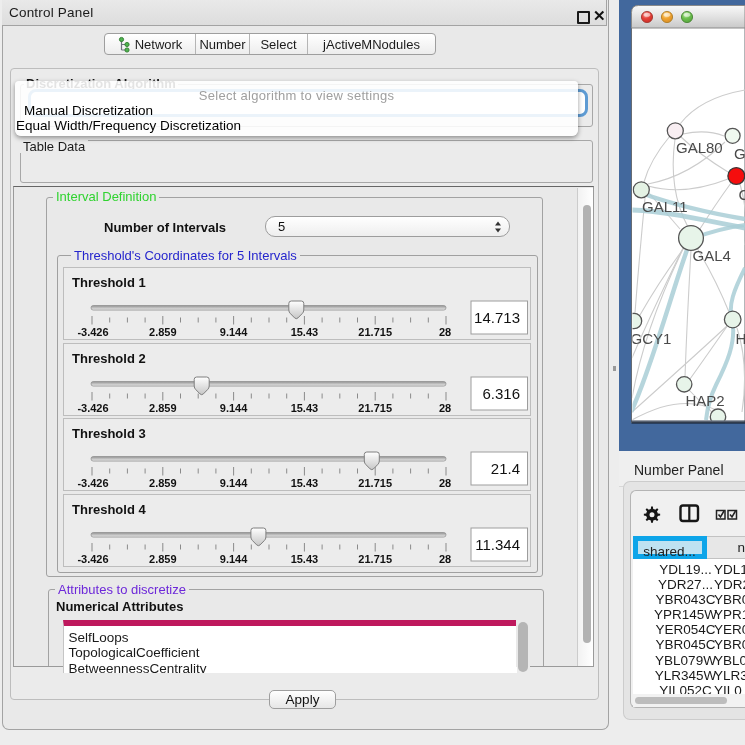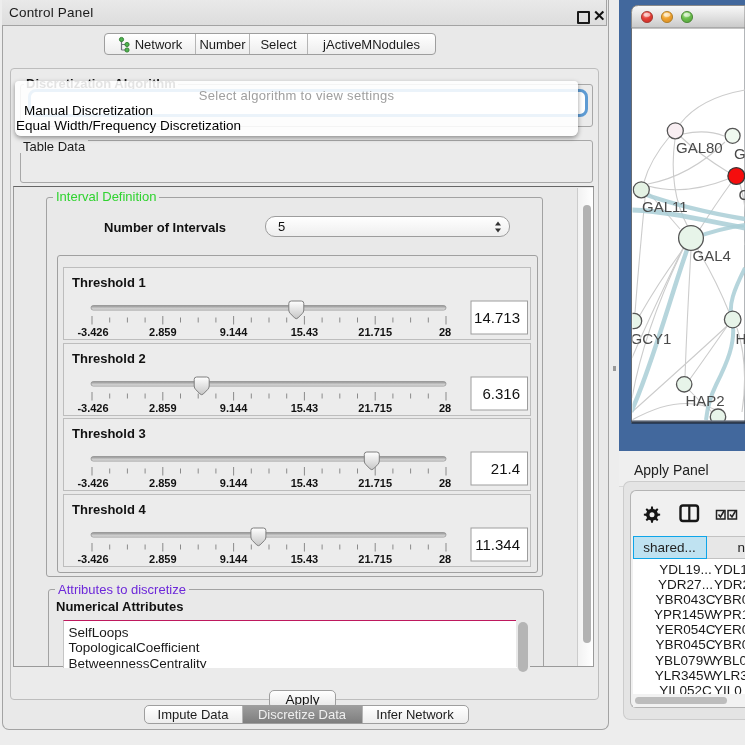--- a/index.html
+++ b/index.html
@@ -66,20 +66,21 @@
 <div class="abs" style="left:104px;top:220px;font-size:13px;font-weight:bold;color:#111;">Number of Intervals</div>
 <div class="combo" style="left:265px;top:216px;width:243px;height:19px;font-size:13px;">
   <div class="ctext" style="left:12px;top:2px;">5</div>
   <svg class="carr" viewBox="0 0 8 12">
         <path d="M4 0.5 L7 4.5 H1 Z" fill="#333"></path>
         <path d="M4 11.5 L1 7.5 H7 Z" fill="#333"></path>
       </svg>
 </div>
 
 <div class="grp" style="left:57px;top:255px;width:479px;height:316px;border-color:#a0a0a0;"></div>
+<div class="gtitle" style="left:71px;top:249px;color:#2525cd;">Threshold's Coordinates for 5 Intervals</div>
 
 <svg class="abs" style="left:63px;top:267px;background:#ececec;border:1px solid #bdbdbd;box-sizing:border-box;" width="468" height="73">
 <defs>
 <linearGradient id="tg" x1="0" y1="0" x2="0" y2="1">
           <stop offset="0" stop-color="#8f8f8f"></stop>
           <stop offset="0.5" stop-color="#c2c2c2"></stop>
           <stop offset="1" stop-color="#e8e8e8"></stop>
         </linearGradient>
 <linearGradient id="thg" x1="0" y1="0" x2="0" y2="1">
           <stop offset="0" stop-color="#ffffff"></stop>
@@ -247,33 +248,28 @@
       </g>
 <rect x="407" y="33" width="56.5" height="33" fill="#ffffff" stroke="#9d9d9d" stroke-width="1"></rect>
 <text x="456" y="54.5" font-size="15" fill="#111" text-anchor="end">11.344</text>
 </svg>
 
 <div class="abs" style="left:13px;top:188px;width:563px;height:478px;overflow:hidden;pointer-events:none;">
   <div class="grp" style="left:35px;top:400.5px;width:494px;height:120px;border-color:#a2a2a2;"></div>
 </div>
 <div class="gtitle" style="left:55px;top:582.5px;color:#6d28d9;">Attributes to discretize</div>
 <div class="abs" style="left:56px;top:599px;font-size:13px;font-weight:bold;color:#111;">Numerical Attributes</div>
-<div class="abs" style="left:62.5px;top:619.5px;width:453px;height:47.5px;background:#ffffff;border-top:1px solid #be185d;border-left:1px solid #c5c5c5;font-size:13.5px;color:#1a1a1a;overflow:hidden;">
+<div class="abs" style="left:62.5px;top:619.5px;width:453px;height:47.5px;background:#ffffff;border-top:6px solid #be185d;border-left:1px solid #c5c5c5;font-size:13.5px;color:#1a1a1a;overflow:hidden;">
   <div style="padding:4px 0 0 5px;line-height:15.6px;">SelfLoops<br>TopologicalCoefficient<br>BetweennessCentrality</div>
 </div>
 <div class="abs" style="left:515.5px;top:619.5px;width:14px;height:47.5px;background:#e9e9e9;"></div>
 <div class="abs" style="left:517.5px;top:621.5px;width:10px;height:50px;background:#b5b5b5;border-radius:5px;"></div>
 
 <div class="abs" style="left:269px;top:672.5px;width:65px;height:17px;background:linear-gradient(#ffffff,#e6e6e6);border:1px solid #9e9e9e;border-radius:5px;font-size:13.5px;color:#111;text-align:center;line-height:17px;margin-top:17px;">Apply</div>
 
-<div class="seg" style="left:143.5px;top:704.5px;height:17px;border-radius:5px;">
-  <div style="width:97px;">Impute Data</div>
-  <div class="sel" style="width:119px;">Discretize Data</div>
-  <div style="width:105px;">Infer Network</div>
-</div>
 
 <div class="abs" style="left:619px;top:0;width:126px;height:451px;background:#42689d;"></div>
 
 <svg class="abs" style="left:619px;top:0;" width="126" height="451" viewBox="619 0 126 451">
 <defs>
 <linearGradient id="tbar" x1="0" y1="0" x2="0" y2="1">
           <stop offset="0" stop-color="#f9f9f9"></stop>
           <stop offset="0.5" stop-color="#e2e2e2"></stop>
           <stop offset="1" stop-color="#c8c8c8"></stop>
         </linearGradient>
@@ -357,41 +353,41 @@
 <text x="630.5" y="344">GCY1</text>
 <text x="735.5" y="343.5">H</text>
 <text x="685.5" y="406">HAP2</text>
 </g>
 </g>
 
 <rect x="631.5" y="420.4" width="114" height="3.5" fill="#1f2c40" opacity="0.75"></rect>
 </svg>
 
 <div class="abs" style="left:619px;top:451px;width:126px;height:36px;background:#efefef;border-bottom:1px solid #d8d8d8;box-sizing:border-box;"></div>
-<div class="abs" style="left:634px;top:461.5px;font-size:14px;color:#222;">Apply Panel</div>
+<div class="abs" style="left:634px;top:461.5px;font-size:14px;color:#222;">Number Panel</div>
 
 <div class="abs" style="left:622.5px;top:481px;width:123px;height:237px;background:#e4e4e4;border:1px solid #cccccc;border-radius:7px 0 0 7px;border-right:none;"></div>
 
 <div class="abs" style="left:630px;top:490px;width:115px;height:218px;background:#f0f0f0;border:1px solid #b4b4b4;border-right:none;border-radius:6px 0 0 6px;box-sizing:border-box;"></div>
 
 <svg class="abs" style="left:630px;top:490px;" width="115" height="45" viewBox="0 0 115 45">
 <g fill="#161616">
 <path d="M27.49,22.55 L27.78,23.50 L30.15,23.78 L30.15,25.62 L27.78,25.90 L27.41,27.06 L26.93,27.94 L28.41,29.81 L27.11,31.11 L25.24,29.63 L24.15,30.19 L23.20,30.48 L22.92,32.85 L21.08,32.85 L20.80,30.48 L19.64,30.11 L18.76,29.63 L16.89,31.11 L15.59,29.81 L17.07,27.94 L16.51,26.85 L16.22,25.90 L13.85,25.62 L13.85,23.78 L16.22,23.50 L16.59,22.34 L17.07,21.46 L15.59,19.59 L16.89,18.29 L18.76,19.77 L19.85,19.21 L20.80,18.92 L21.08,16.55 L22.92,16.55 L23.20,18.92 L24.36,19.29 L25.24,19.77 L27.11,18.29 L28.41,19.59 L26.93,21.46 Z M24.5,24.7 A2.5,2.5 0 1 0 19.5,24.7 A2.5,2.5 0 1 0 24.5,24.7 Z" fill="#161616" fill-rule="evenodd"></path>
 </g>
 <rect x="50.5" y="15.5" width="17.5" height="15.5" rx="2.5" fill="none" stroke="#161616" stroke-width="2.4"></rect>
 <line x1="59.3" y1="16" x2="59.3" y2="31" stroke="#161616" stroke-width="2.2"></line>
 <g fill="none" stroke="#222" stroke-width="1.5">
 <rect x="86.5" y="20.5" width="8.5" height="8.5"></rect>
 <path d="M88.5 24.5 l2 2.5 3.5-6"></path>
 <rect x="98" y="20.5" width="8.5" height="8.5"></rect>
 <path d="M100 24.5 l2 2.5 3.5-6"></path>
 </g>
 </svg>
 
-<div class="abs" style="left:632.5px;top:535.5px;width:74px;height:23.5px;background:#bfe2f1;border:1px solid #0ea5e9;box-sizing:border-box;font-size:13.5px;color:#222;text-align:center;line-height:22px;">shared...</div>
+<div class="abs" style="left:632.5px;top:535.5px;width:74px;height:23.5px;background:#bfe2f1;border:5px solid #0ea5e9;box-sizing:border-box;font-size:13.5px;color:#222;text-align:center;line-height:22px;">shared...</div>
 <div class="abs" style="left:706.5px;top:535.5px;width:38.5px;height:23.5px;background:#e7e7e7;border:1px solid #c2c2c2;border-left:none;border-right:none;box-sizing:border-box;font-size:13.5px;color:#222;line-height:22px;padding-left:31px;">n</div>
 
 <div class="abs" style="left:632.5px;top:559px;width:112.5px;height:136px;background:#ffffff;overflow:hidden;font-size:13.5px;color:#1a1a1a;">
   <div style="position:absolute;left:16px;top:0;width:74px;text-align:center;line-height:15.1px;padding-top:3px;">YDL19...<br>YDR27...<br>YBR043C<br>YPR145W<br>YER054C<br>YBR045C<br>YBL079W<br>YLR345W<br>YIL052C</div>
   <div style="position:absolute;left:81.5px;top:3px;line-height:15.1px;white-space:nowrap;">YDL1<br>YDR2<br>YBR0<br>YPR1<br>YER0<br>YBR0<br>YBL0<br>YLR3<br>YIL0</div>
 </div>
 
 <div class="abs" style="left:632.5px;top:693.5px;width:112.5px;height:13.5px;background:#f2f2f2;"></div>
 <div class="abs" style="left:635px;top:696.5px;width:92px;height:7.5px;background:#bdbdbd;border-radius:4px;"></div>
 

